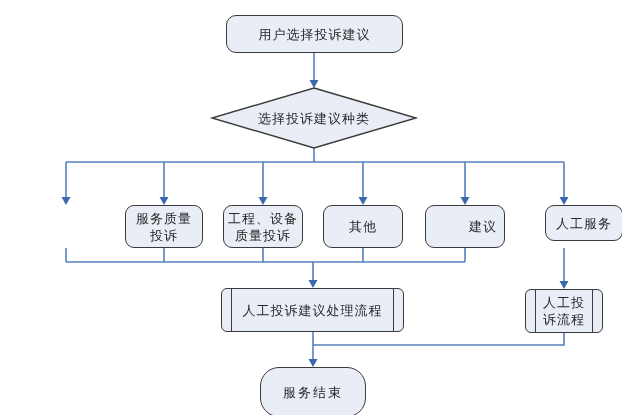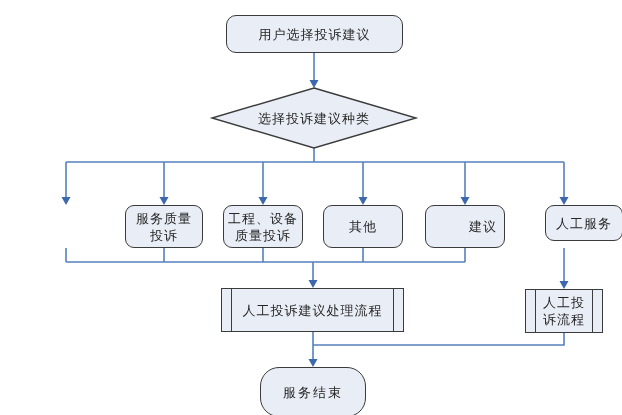--- a/index.html
+++ b/index.html
@@ -26,21 +26,21 @@
   .node-label {
     font-size: 13px;
     letter-spacing: 1px;
     line-height: 17px;
     white-space: pre-line;
     color: #262626;
   }
   .terminator-start { border-radius: 10px; }
   .terminator-end { border-radius: 19px; }
   .process { border-radius: 9px; }
-  .predef { border-radius: 0; }
+  .predef { border-radius: 6px; }
   .predef-inner {
     position: absolute;
     top: 0; bottom: 0;
     left: 9px; right: 9px;
     border-left: 1.2px solid #3b3b3b;
     border-right: 1.2px solid #3b3b3b;
     pointer-events: none;
   }
   .diamond-label {
     position: absolute;

